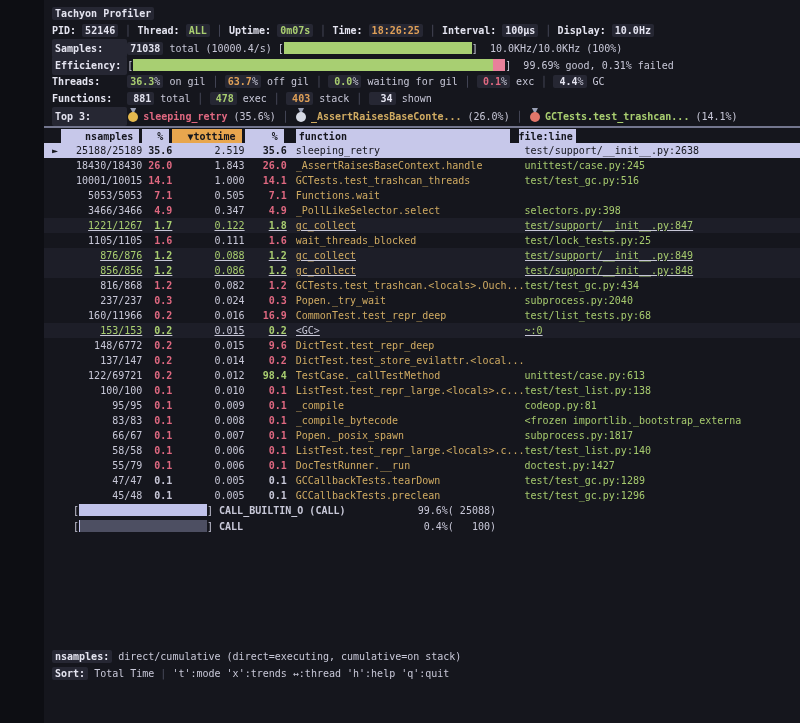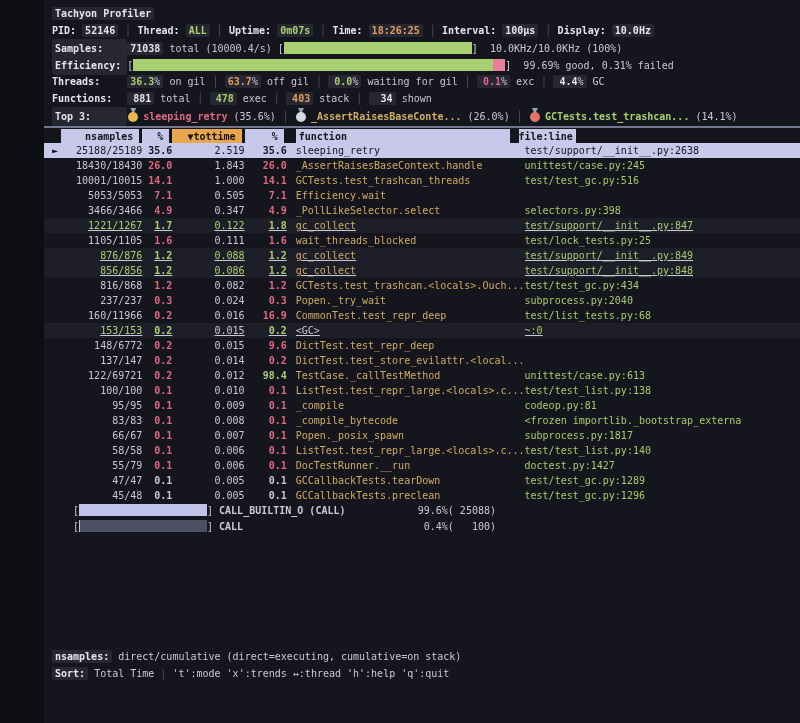--- a/index.html
+++ b/index.html
@@ -97,21 +97,21 @@
     <span class="hcell h-tt">▼tottime </span>
     <span class="hcell h-p2">% </span>
     <span class="hcell h-fn">function</span>
     <span class="hcell h-file">file:line</span>
   </div>
 
   <div class="tbody">
       <div class="trow sel"><span class="gut">►</span><span class="ns">25188/25189</span><span class="pct p1">35.6</span><span class="tt">2.519</span><span class="pct p2">35.6</span><span class="fn">sleeping_retry</span><span class="file">test/support/__init__.py:2638</span></div>
       <div class="trow"><span class="gut"></span><span class="ns">18430/18430</span><span class="pct p1 r">26.0</span><span class="tt">1.843</span><span class="pct p2 r">26.0</span><span class="fn">_AssertRaisesBaseContext.handle</span><span class="file">unittest/case.py:245</span></div>
       <div class="trow"><span class="gut"></span><span class="ns">10001/10015</span><span class="pct p1 r">14.1</span><span class="tt">1.000</span><span class="pct p2 r">14.1</span><span class="fn">GCTests.test_trashcan_threads</span><span class="file">test/test_gc.py:516</span></div>
-      <div class="trow"><span class="gut"></span><span class="ns">5053/5053</span><span class="pct p1 r">7.1</span><span class="tt">0.505</span><span class="pct p2 r">7.1</span><span class="fn">Efficiency.wait</span></div>
+      <div class="trow"><span class="gut"></span><span class="ns">5053/5053</span><span class="pct p1 r">7.1</span><span class="tt">0.505</span><span class="pct p2 r">7.1</span><span class="fn">Functions.wait</span></div>
       <div class="trow"><span class="gut"></span><span class="ns">3466/3466</span><span class="pct p1 r">4.9</span><span class="tt">0.347</span><span class="pct p2 r">4.9</span><span class="fn">_PollLikeSelector.select</span><span class="file">selectors.py:398</span></div>
       <div class="trow hl"><span class="gut"></span><span class="ns g">1221/1267</span><span class="pct p1 g">1.7</span><span class="tt g">0.122</span><span class="pct p2 g">1.8</span><span class="fn">gc_collect</span><span class="file">test/support/__init__.py:847</span></div>
       <div class="trow"><span class="gut"></span><span class="ns">1105/1105</span><span class="pct p1 r">1.6</span><span class="tt">0.111</span><span class="pct p2 r">1.6</span><span class="fn">wait_threads_blocked</span><span class="file">test/lock_tests.py:25</span></div>
       <div class="trow hl"><span class="gut"></span><span class="ns g">876/876</span><span class="pct p1 g">1.2</span><span class="tt g">0.088</span><span class="pct p2 g">1.2</span><span class="fn">gc_collect</span><span class="file">test/support/__init__.py:849</span></div>
       <div class="trow hl"><span class="gut"></span><span class="ns g">856/856</span><span class="pct p1 g">1.2</span><span class="tt g">0.086</span><span class="pct p2 g">1.2</span><span class="fn">gc_collect</span><span class="file">test/support/__init__.py:848</span></div>
       <div class="trow"><span class="gut"></span><span class="ns">816/868</span><span class="pct p1 r">1.2</span><span class="tt">0.082</span><span class="pct p2 r">1.2</span><span class="fn">GCTests.test_trashcan.&lt;locals&gt;.Ouch...</span><span class="file">test/test_gc.py:434</span></div>
       <div class="trow"><span class="gut"></span><span class="ns">237/237</span><span class="pct p1 r">0.3</span><span class="tt">0.024</span><span class="pct p2 r">0.3</span><span class="fn">Popen._try_wait</span><span class="file">subprocess.py:2040</span></div>
       <div class="trow"><span class="gut"></span><span class="ns">160/11966</span><span class="pct p1 r">0.2</span><span class="tt">0.016</span><span class="pct p2 r">16.9</span><span class="fn">CommonTest.test_repr_deep</span><span class="file">test/list_tests.py:68</span></div>
       <div class="trow hl"><span class="gut"></span><span class="ns g">153/153</span><span class="pct p1 g">0.2</span><span class="tt">0.015</span><span class="pct p2 g">0.2</span><span class="fn plain">&lt;GC&gt;</span><span class="file">~:0</span></div>
       <div class="trow"><span class="gut"></span><span class="ns">148/6772</span><span class="pct p1 r">0.2</span><span class="tt">0.015</span><span class="pct p2 r">9.6</span><span class="fn">DictTest.test_repr_deep</span></div>

